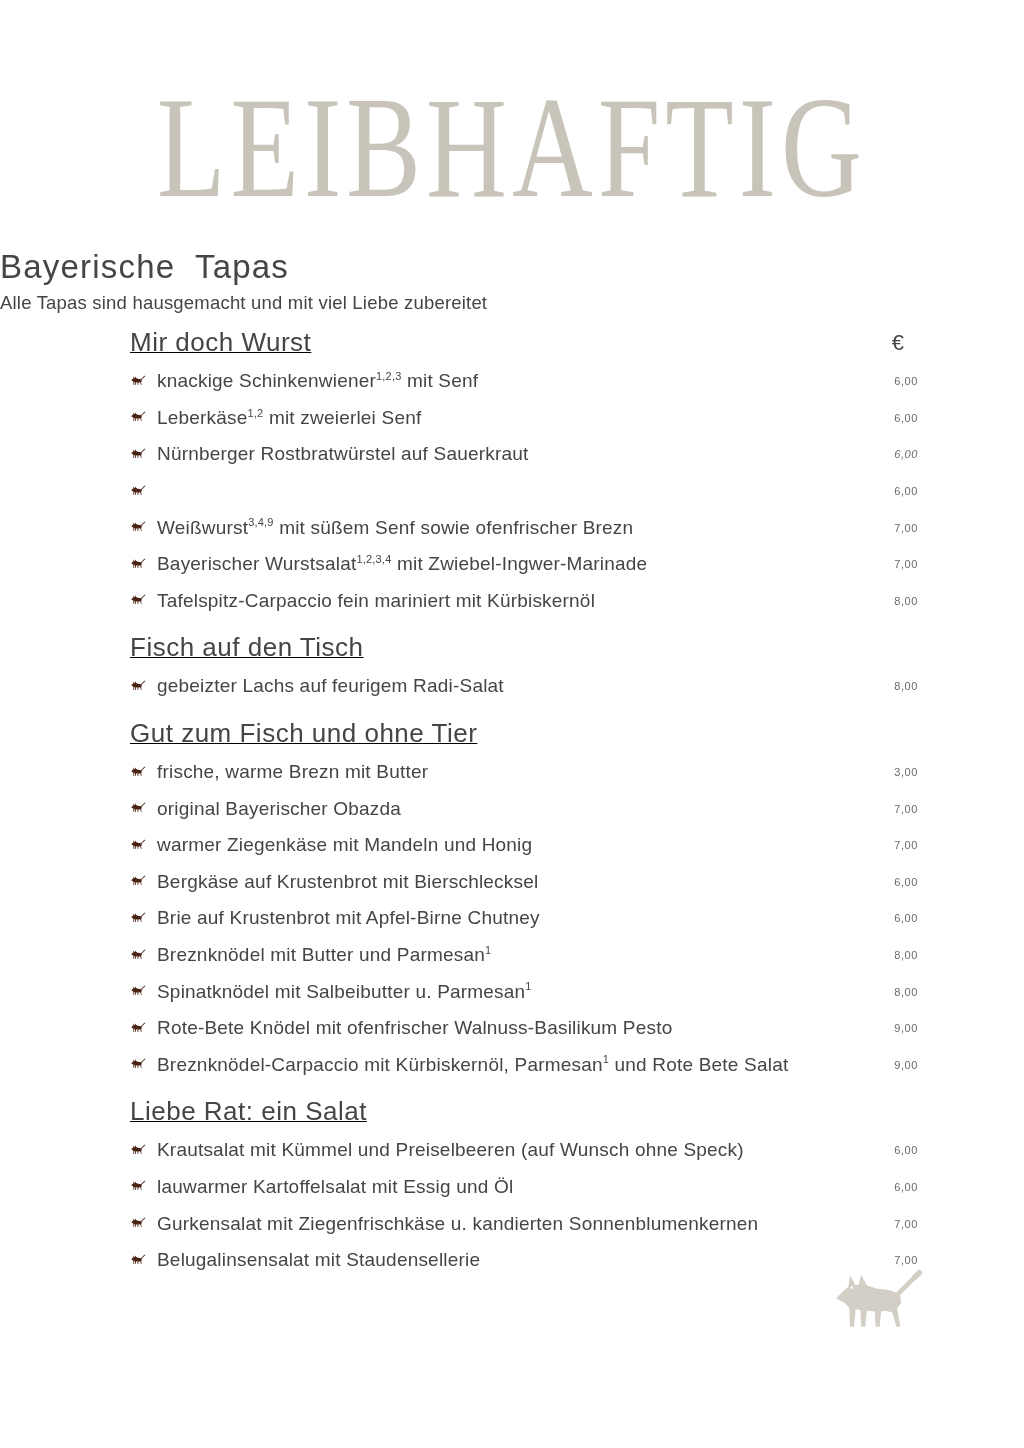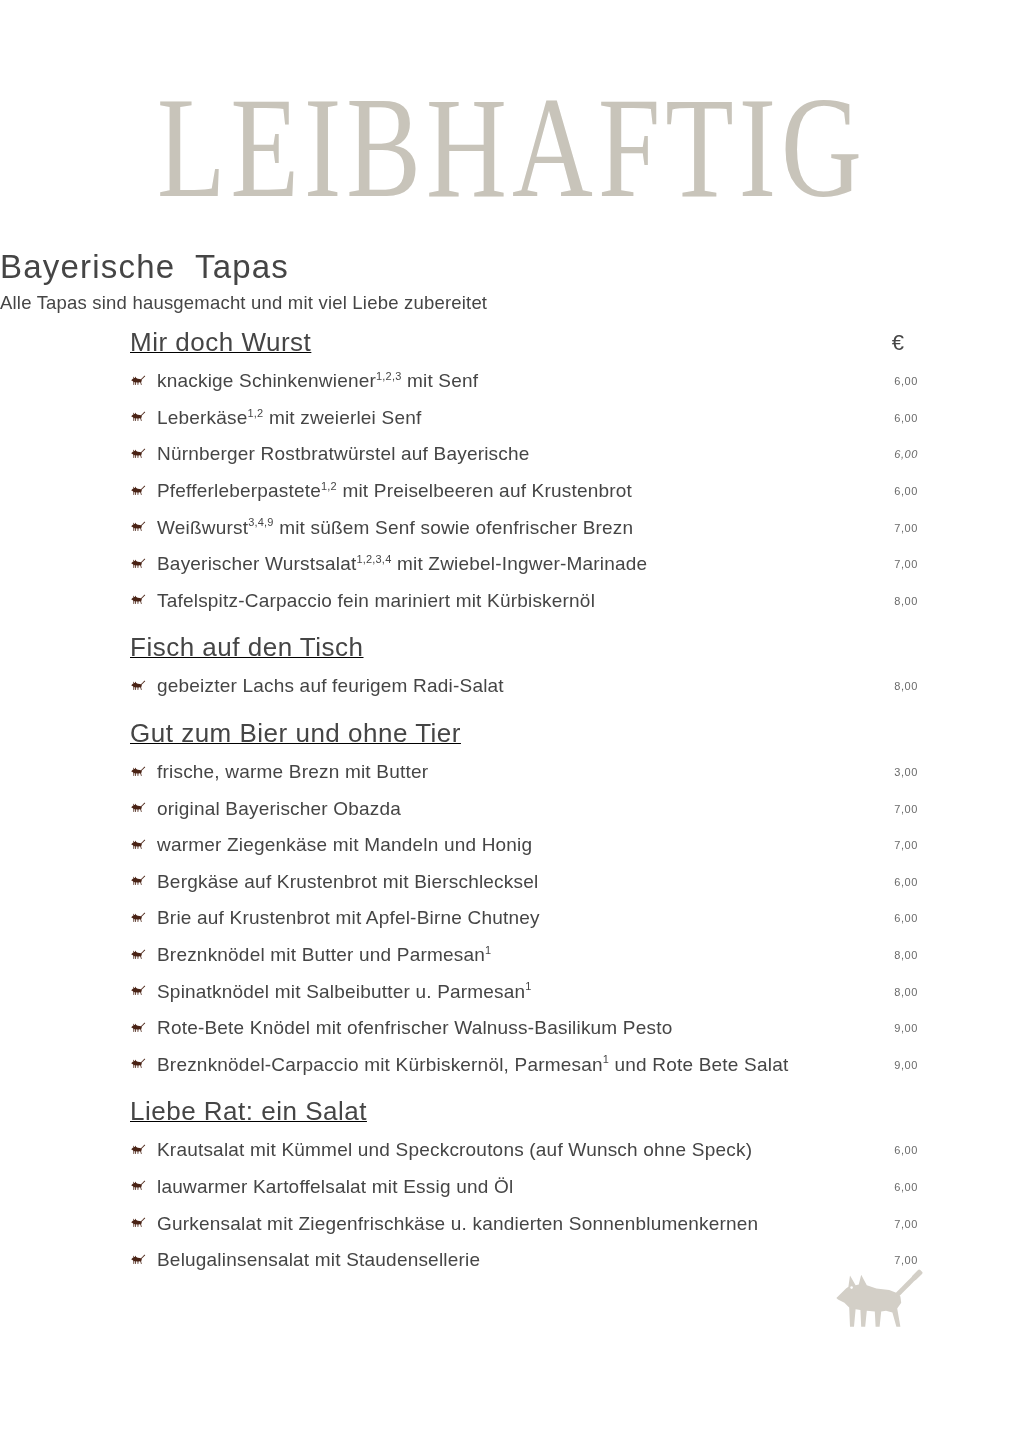--- a/index.html
+++ b/index.html
@@ -137,39 +137,38 @@
                L88,38 L89,46 L84,53 L88,76 L83,76 L78,58 L70,56 L64,57 L62,76 L57,76 L56,57
                L46,56 L44,76 L39,76 L38,55 L32,54 L30,76 L25,76 L24,52 L18,46 L10,42 Z"></path>
       <rect x="-5.5" y="-3" width="11" height="6" rx="1" transform="translate(87,33) rotate(-45)"></rect>
       <rect x="-5.5" y="-3" width="11" height="6" rx="1" transform="translate(94,26) rotate(-45)"></rect>
       <rect x="-5.5" y="-3" width="11" height="6" rx="1" transform="translate(101,19) rotate(-45)"></rect>
       <rect x="-7" y="-3.5" width="14" height="7" rx="2" transform="translate(109,11) rotate(-45)"></rect>
       <circle cx="27" cy="27" r="1.6" fill="#ffffff"></circle>
     </g>
   </svg>
           </span>
-          <span class="item-text">Nürnberger Rostbratwürstel auf Bayerische</span>
+          <span class="item-text">Nürnberger Rostbratwürstel auf Sauerkraut</span>
           <span class="item-price italic">6,00</span>
         </div>
         <div class="item-row">
           <span class="bullet">
             <svg viewBox="0 0 120 100" xmlns="http://www.w3.org/2000/svg" aria-hidden="true">
     <g fill="currentColor">
       <path d="M8,40 L20,28 L23,26 L25,12 L32,24 L36,23 L39,11 L46,24 L58,28 L74,30 L82,33
                L88,38 L89,46 L84,53 L88,76 L83,76 L78,58 L70,56 L64,57 L62,76 L57,76 L56,57
                L46,56 L44,76 L39,76 L38,55 L32,54 L30,76 L25,76 L24,52 L18,46 L10,42 Z"></path>
       <rect x="-5.5" y="-3" width="11" height="6" rx="1" transform="translate(87,33) rotate(-45)"></rect>
       <rect x="-5.5" y="-3" width="11" height="6" rx="1" transform="translate(94,26) rotate(-45)"></rect>
       <rect x="-5.5" y="-3" width="11" height="6" rx="1" transform="translate(101,19) rotate(-45)"></rect>
       <rect x="-7" y="-3.5" width="14" height="7" rx="2" transform="translate(109,11) rotate(-45)"></rect>
       <circle cx="27" cy="27" r="1.6" fill="#ffffff"></circle>
     </g>
   </svg>
           </span>
-          <span class="item-text">Pfefferleberpastete<sup>1,2</sup> mit Preiselbeeren auf Krustenbrot</span>
           <span class="item-price">6,00</span>
         </div>
         <div class="item-row">
           <span class="bullet">
             <svg viewBox="0 0 120 100" xmlns="http://www.w3.org/2000/svg" aria-hidden="true">
     <g fill="currentColor">
       <path d="M8,40 L20,28 L23,26 L25,12 L32,24 L36,23 L39,11 L46,24 L58,28 L74,30 L82,33
                L88,38 L89,46 L84,53 L88,76 L83,76 L78,58 L70,56 L64,57 L62,76 L57,76 L56,57
                L46,56 L44,76 L39,76 L38,55 L32,54 L30,76 L25,76 L24,52 L18,46 L10,42 Z"></path>
       <rect x="-5.5" y="-3" width="11" height="6" rx="1" transform="translate(87,33) rotate(-45)"></rect>
@@ -235,21 +234,21 @@
       <rect x="-7" y="-3.5" width="14" height="7" rx="2" transform="translate(109,11) rotate(-45)"></rect>
       <circle cx="27" cy="27" r="1.6" fill="#ffffff"></circle>
     </g>
   </svg>
           </span>
           <span class="item-text">gebeizter Lachs auf feurigem Radi-Salat</span>
           <span class="item-price">8,00</span>
         </div>
       </section>
       <section class="menu-section">
-        <div class="heading-row"><h2 class="section-heading">Gut zum Bier und ohne Tier</h2></div>
+        <div class="heading-row"><h2 class="section-heading">Gut zum Fisch und ohne Tier</h2></div>
         <div class="item-row">
           <span class="bullet">
             <svg viewBox="0 0 120 100" xmlns="http://www.w3.org/2000/svg" aria-hidden="true">
     <g fill="currentColor">
       <path d="M8,40 L20,28 L23,26 L25,12 L32,24 L36,23 L39,11 L46,24 L58,28 L74,30 L82,33
                L88,38 L89,46 L84,53 L88,76 L83,76 L78,58 L70,56 L64,57 L62,76 L57,76 L56,57
                L46,56 L44,76 L39,76 L38,55 L32,54 L30,76 L25,76 L24,52 L18,46 L10,42 Z"></path>
       <rect x="-5.5" y="-3" width="11" height="6" rx="1" transform="translate(87,33) rotate(-45)"></rect>
       <rect x="-5.5" y="-3" width="11" height="6" rx="1" transform="translate(94,26) rotate(-45)"></rect>
       <rect x="-5.5" y="-3" width="11" height="6" rx="1" transform="translate(101,19) rotate(-45)"></rect>
@@ -416,21 +415,21 @@
                L88,38 L89,46 L84,53 L88,76 L83,76 L78,58 L70,56 L64,57 L62,76 L57,76 L56,57
                L46,56 L44,76 L39,76 L38,55 L32,54 L30,76 L25,76 L24,52 L18,46 L10,42 Z"></path>
       <rect x="-5.5" y="-3" width="11" height="6" rx="1" transform="translate(87,33) rotate(-45)"></rect>
       <rect x="-5.5" y="-3" width="11" height="6" rx="1" transform="translate(94,26) rotate(-45)"></rect>
       <rect x="-5.5" y="-3" width="11" height="6" rx="1" transform="translate(101,19) rotate(-45)"></rect>
       <rect x="-7" y="-3.5" width="14" height="7" rx="2" transform="translate(109,11) rotate(-45)"></rect>
       <circle cx="27" cy="27" r="1.6" fill="#ffffff"></circle>
     </g>
   </svg>
           </span>
-          <span class="item-text">Krautsalat mit Kümmel und Speckcroutons (auf Wunsch ohne Speck)</span>
+          <span class="item-text">Krautsalat mit Kümmel und Preiselbeeren (auf Wunsch ohne Speck)</span>
           <span class="item-price">6,00</span>
         </div>
         <div class="item-row">
           <span class="bullet">
             <svg viewBox="0 0 120 100" xmlns="http://www.w3.org/2000/svg" aria-hidden="true">
     <g fill="currentColor">
       <path d="M8,40 L20,28 L23,26 L25,12 L32,24 L36,23 L39,11 L46,24 L58,28 L74,30 L82,33
                L88,38 L89,46 L84,53 L88,76 L83,76 L78,58 L70,56 L64,57 L62,76 L57,76 L56,57
                L46,56 L44,76 L39,76 L38,55 L32,54 L30,76 L25,76 L24,52 L18,46 L10,42 Z"></path>
       <rect x="-5.5" y="-3" width="11" height="6" rx="1" transform="translate(87,33) rotate(-45)"></rect>

